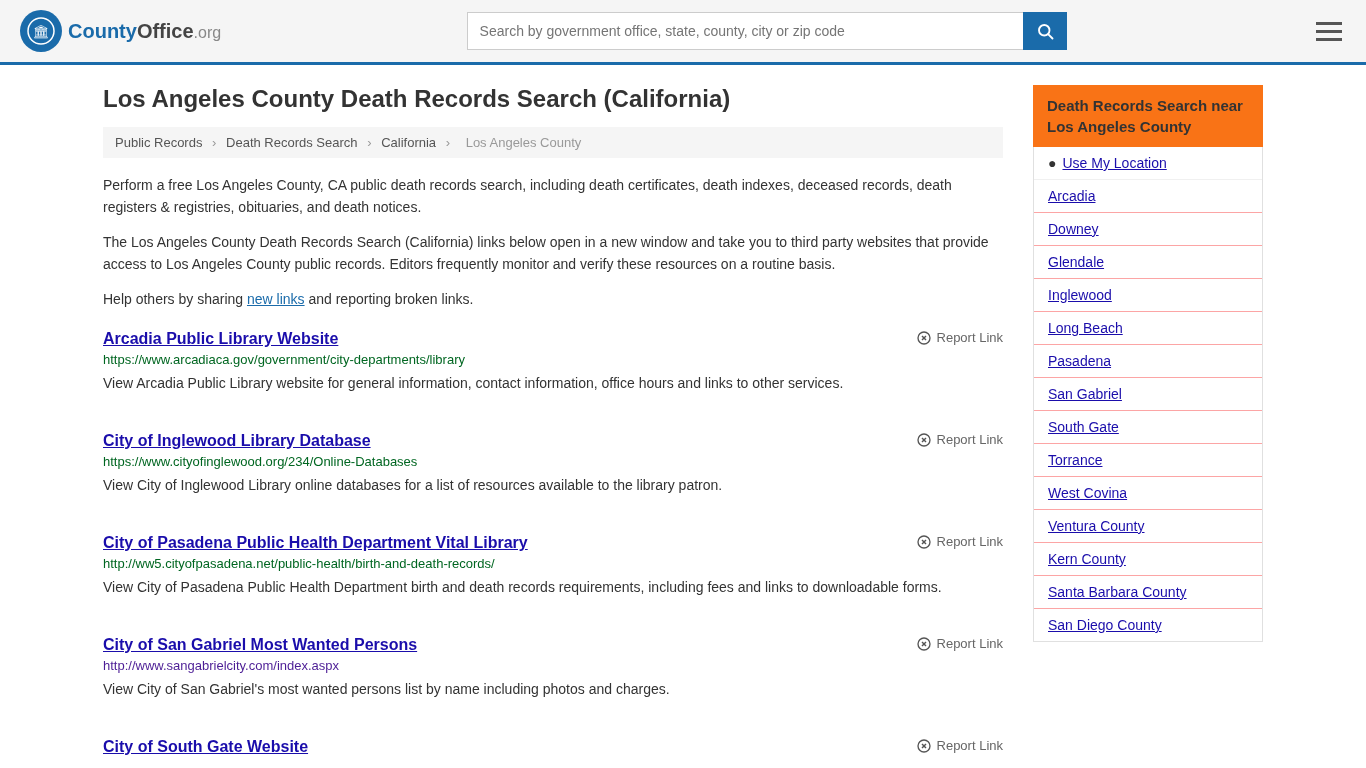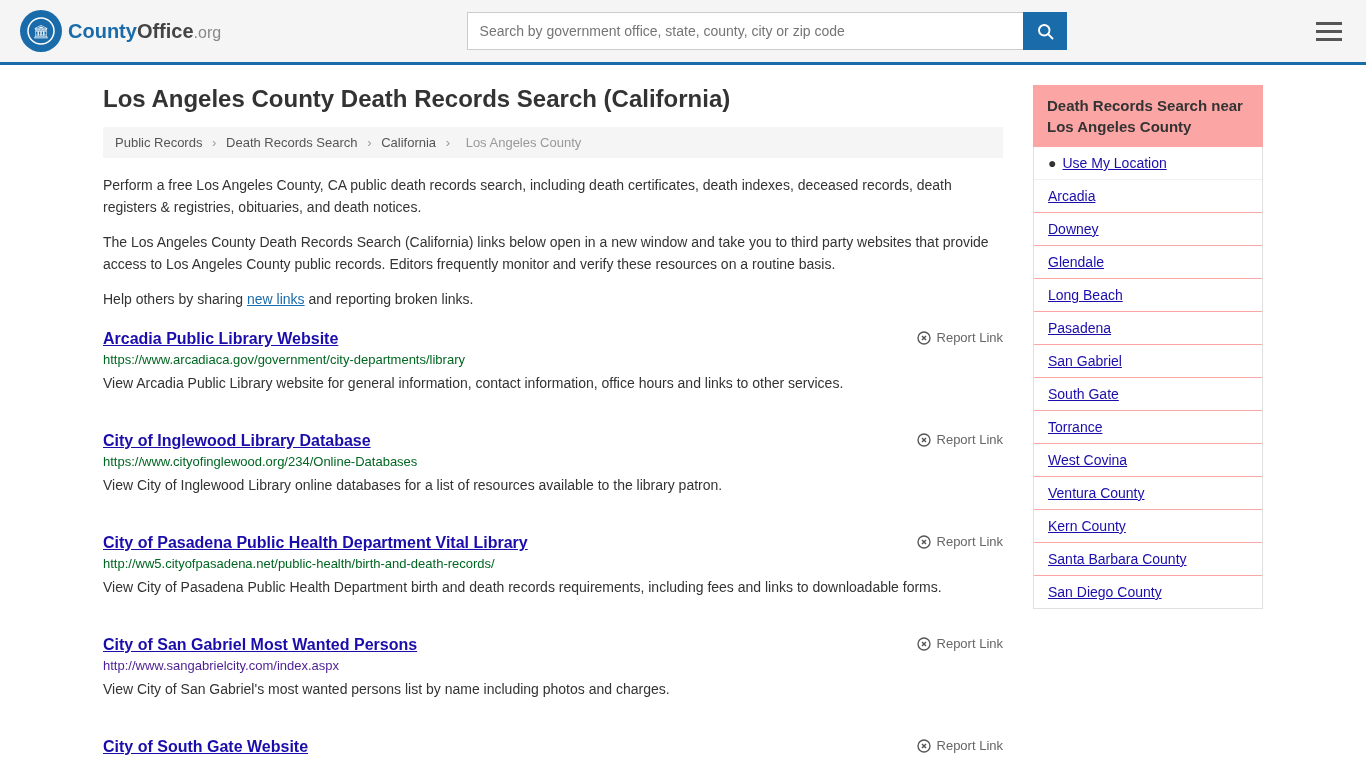--- a/index.html
+++ b/index.html
@@ -168,21 +168,21 @@
       font-size: 14px;
       line-height: 1.5;
     }
 
     
     #sidebar {
       width: 230px;
       flex-shrink: 0;
     }
     #sidebar-title {
-      background: #fca5a5;
+      background: #f97316;
       padding: 10px 14px;
       font-weight: bold;
       font-size: 15px;
       line-height: 1.4;
       color: #333;
       margin-bottom: 0;
     }
     #sidebar-list {
       border: 1px solid #e0e0e0;
       border-top: none;
@@ -355,20 +355,21 @@
   <div id="sidebar">
     <div id="sidebar-title">Death Records Search near Los Angeles County</div>
     <div id="sidebar-list">
       <div class="sidebar-use-location">
         <span class="location-icon">●</span>
         <span class="use-location-text">Use My Location</span>
       </div>
       <a class="sidebar-item">Arcadia</a>
       <a class="sidebar-item">Downey</a>
       <a class="sidebar-item">Glendale</a>
+      <a class="sidebar-item">Inglewood</a>
       <a class="sidebar-item">Long Beach</a>
       <a class="sidebar-item">Pasadena</a>
       <a class="sidebar-item">San Gabriel</a>
       <a class="sidebar-item">South Gate</a>
       <a class="sidebar-item">Torrance</a>
       <a class="sidebar-item">West Covina</a>
       <a class="sidebar-item">Ventura County</a>
       <a class="sidebar-item">Kern County</a>
       <a class="sidebar-item">Santa Barbara County</a>
       <a class="sidebar-item">San Diego County</a>

